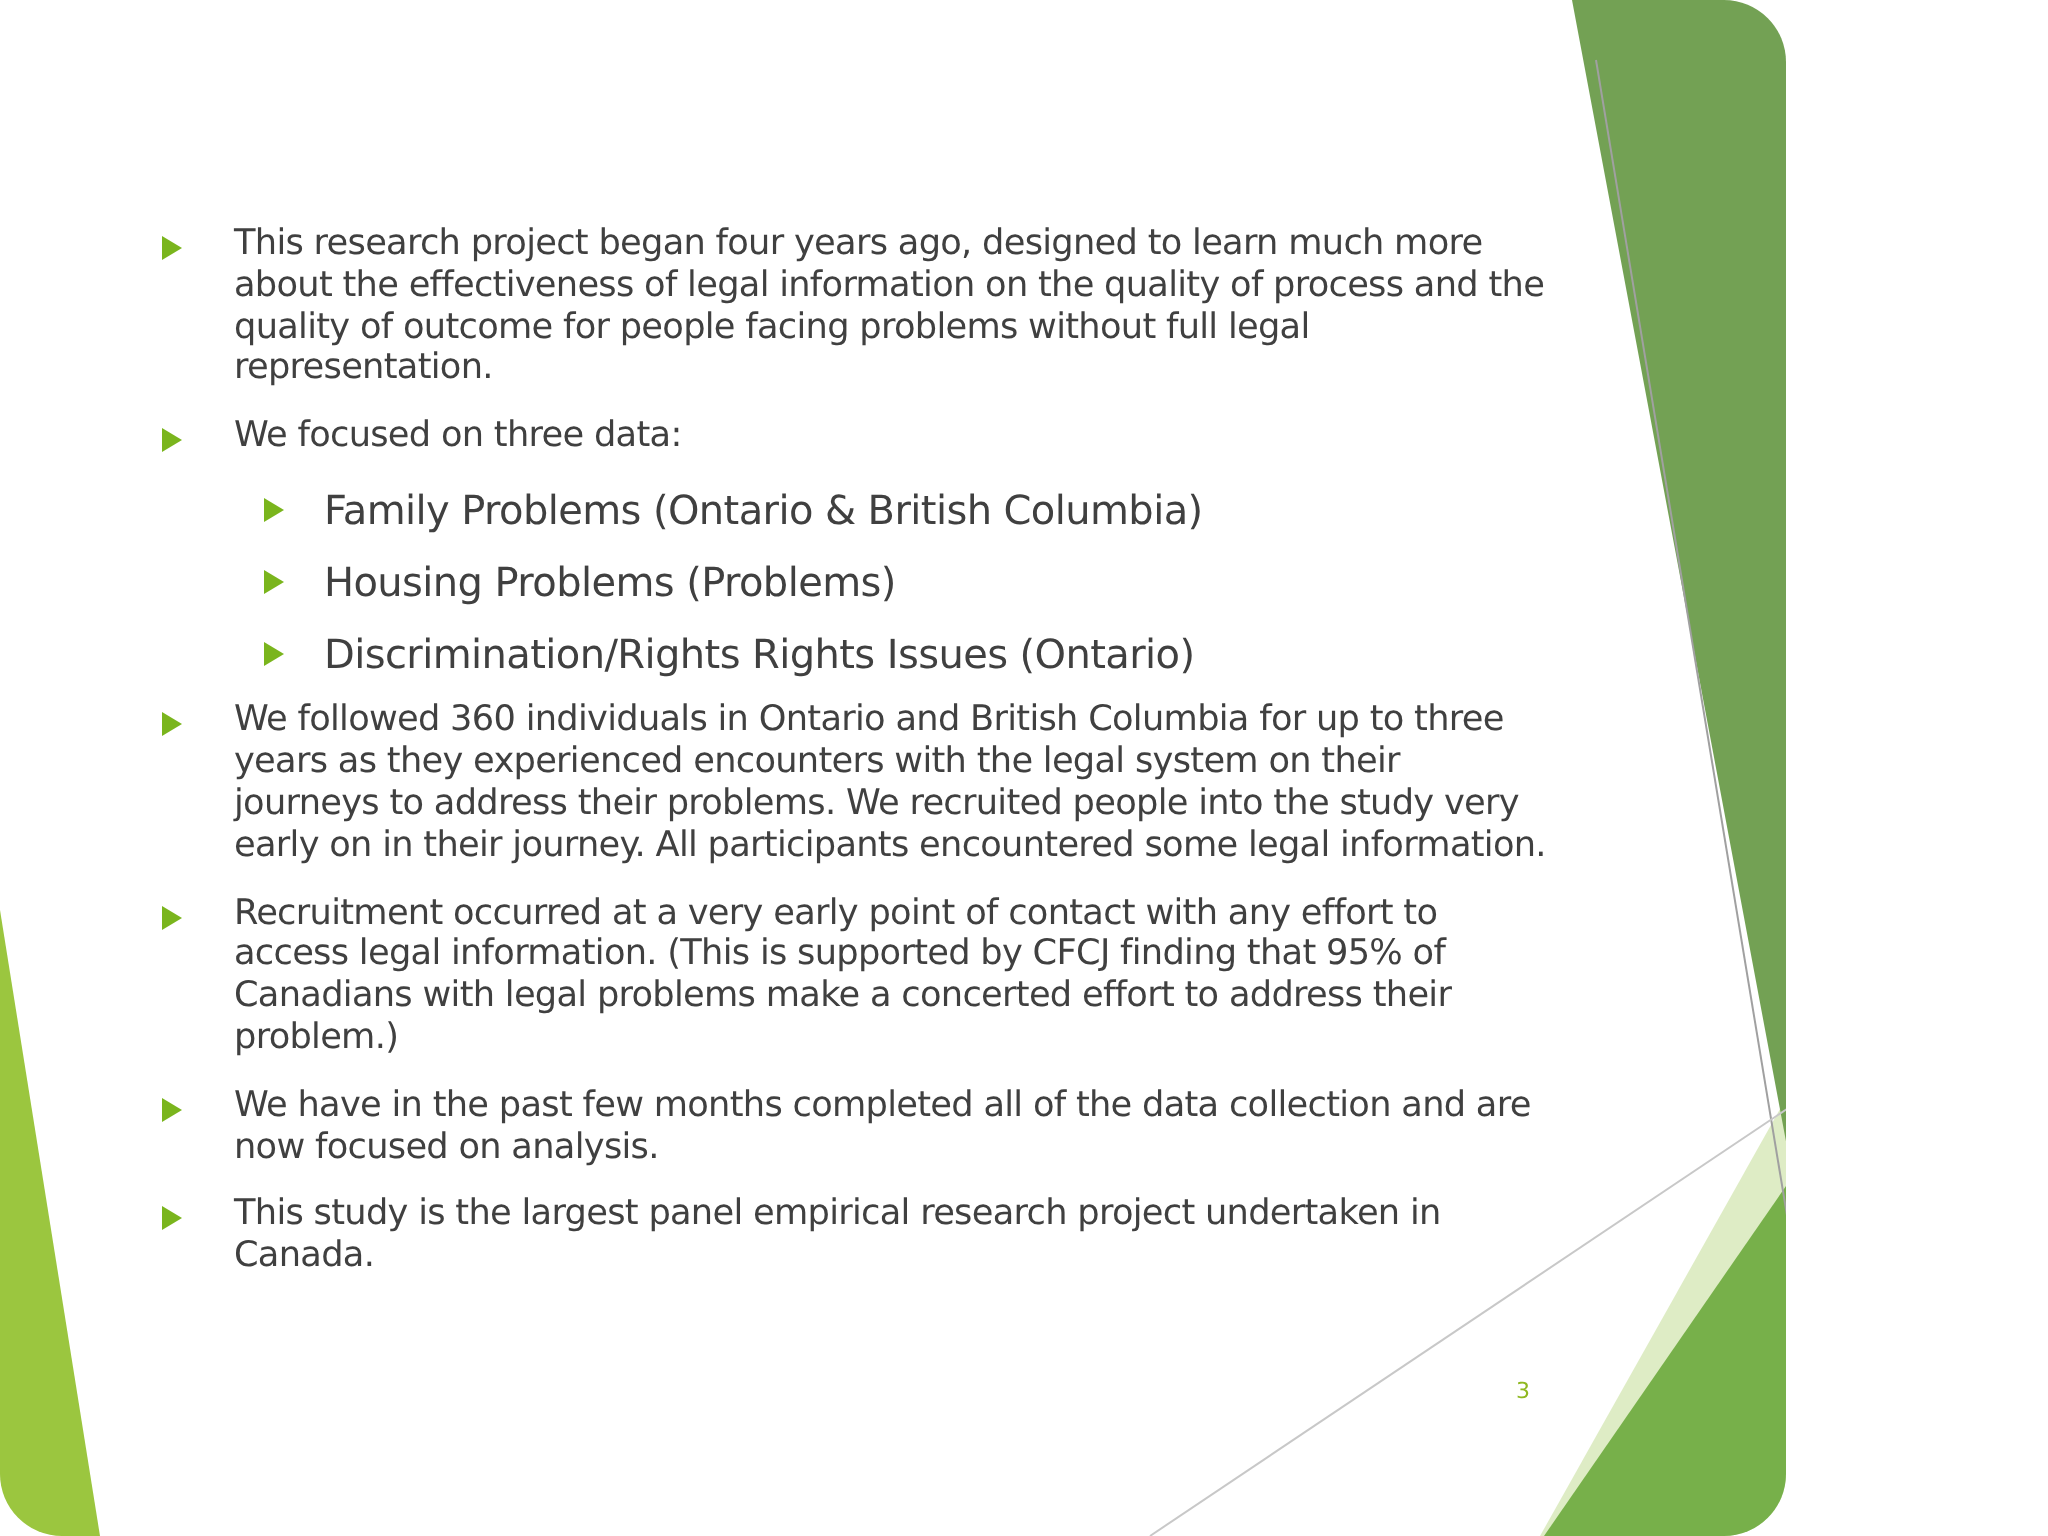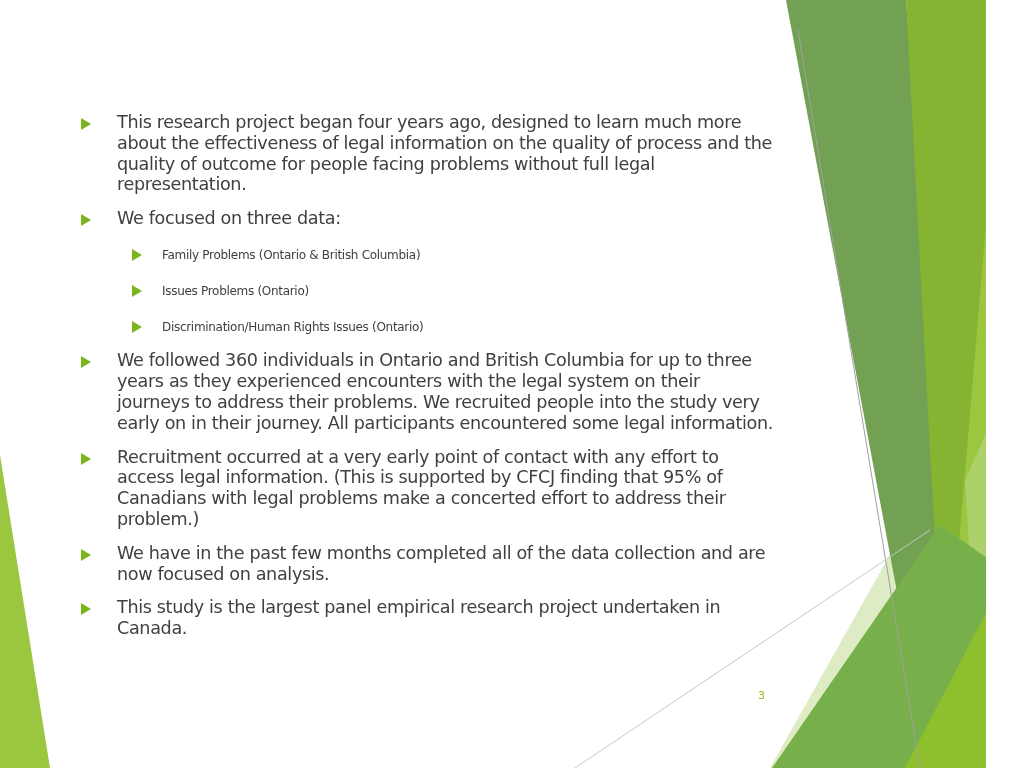--- a/index.html
+++ b/index.html
@@ -5,24 +5,25 @@
     html, body {
       margin: 0;
       padding: 0;
       width: 1024px;
       height: 768px;
       overflow: hidden;
       background: #ffffff;
     }
     .slide {
       position: relative;
-      width: 986px;
+      width: 893px;
       height: 768px;
       background: #ffffff;
       overflow: hidden;
+      border-radius: 31px;
     }
     .deco {
       position: absolute;
       left: 0;
       top: 0;
       width: 1024px;
       height: 768px;
     }
     .content {
       position: absolute;
@@ -46,21 +47,21 @@
       top: 6px;
       width: 0;
       height: 0;
       border-top: 6px solid transparent;
       border-bottom: 6px solid transparent;
       border-left: 10px solid #7ab51d;
     }
     .sub {
       position: relative;
       padding-left: 86px;
-      font-size: 12px;
+      font-size: 20px;
       line-height: 20px;
       letter-spacing: -0.3px;
       margin-bottom: 13.5px;
       margin-top: 16px;
     }
     .sub .arrow {
       position: absolute;
       left: 56px;
       top: 4px;
       width: 0;
@@ -116,25 +117,25 @@
       <span class="arrow"></span>
       <span>We focused on three data:</span>
     </div>
 
     <div class="sub">
       <span class="arrow"></span>
       <span>Family Problems (Ontario &amp; British Columbia)</span>
     </div>
     <div class="sub">
       <span class="arrow"></span>
-      <span>Issues Problems (Ontario)</span>
+      <span>Housing Problems (Problems)</span>
     </div>
     <div class="sub">
       <span class="arrow"></span>
-      <span>Discrimination/Human Rights Issues (Ontario)</span>
+      <span>Discrimination/Rights Rights Issues (Ontario)</span>
     </div>
 
     <div class="bullet">
       <span class="arrow"></span>
       <span>We followed 360 individuals in Ontario and British Columbia for up to three years as they experienced encounters with the legal system on their journeys to address their problems. We recruited people into the study very early on in their journey. All participants encountered some legal information.</span>
     </div>
 
     <div class="bullet">
       <span class="arrow"></span>
       <span>Recruitment occurred at a very early point of contact with any effort to access legal information.  (This is supported by CFCJ finding that 95% of Canadians with legal problems make a concerted effort to address their problem.)</span>

